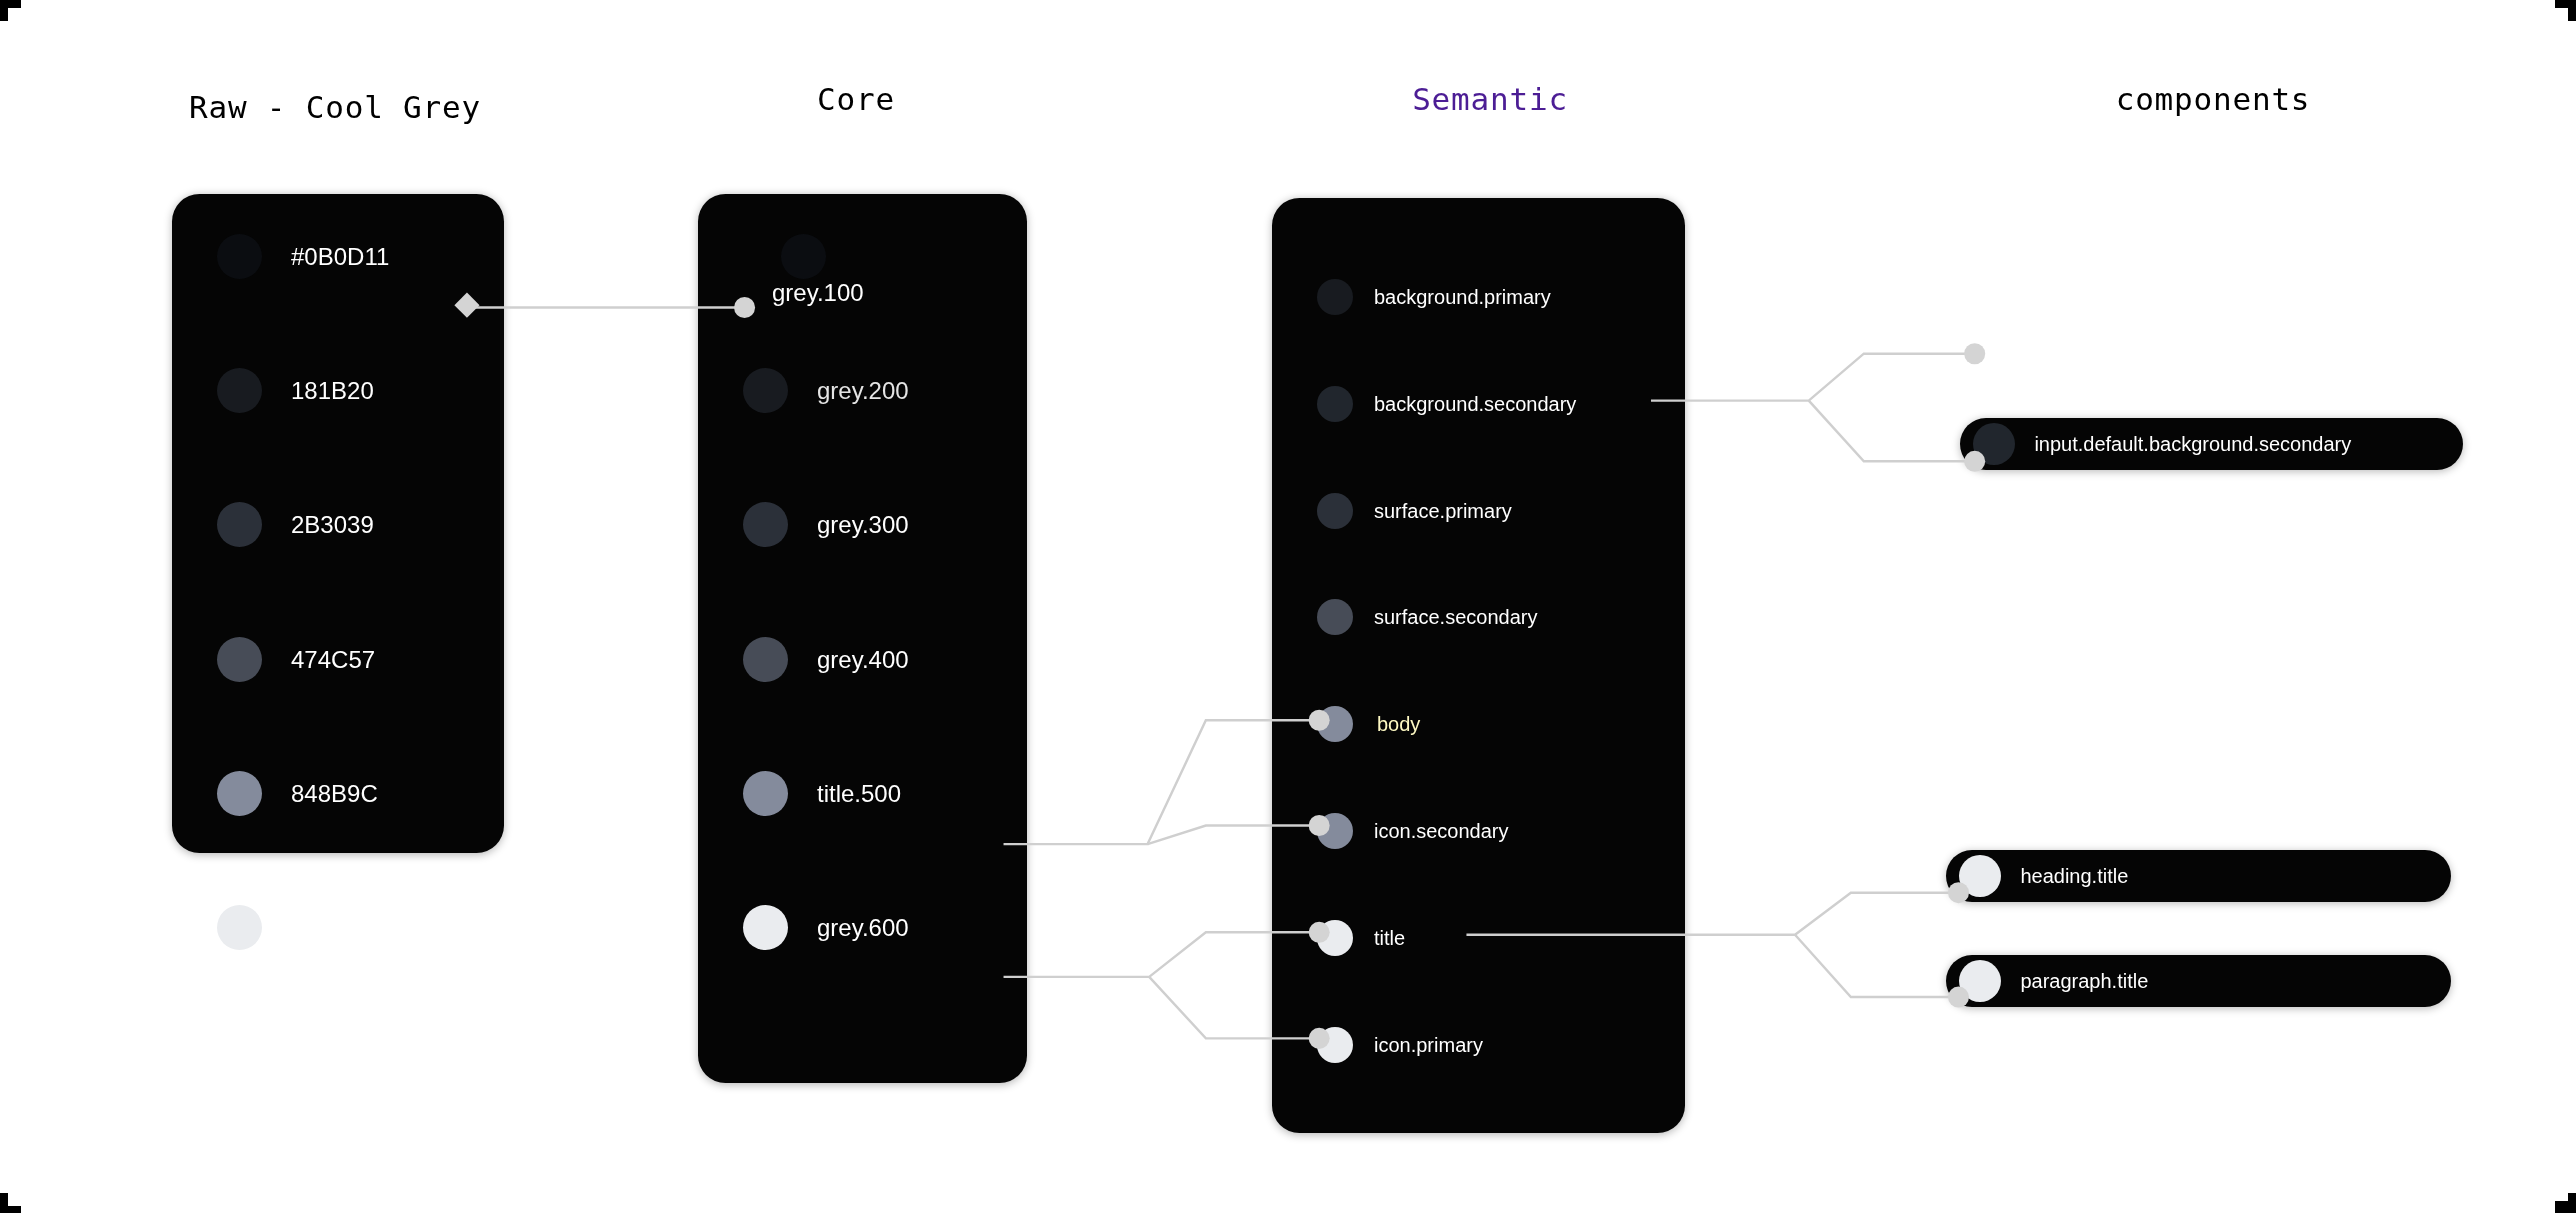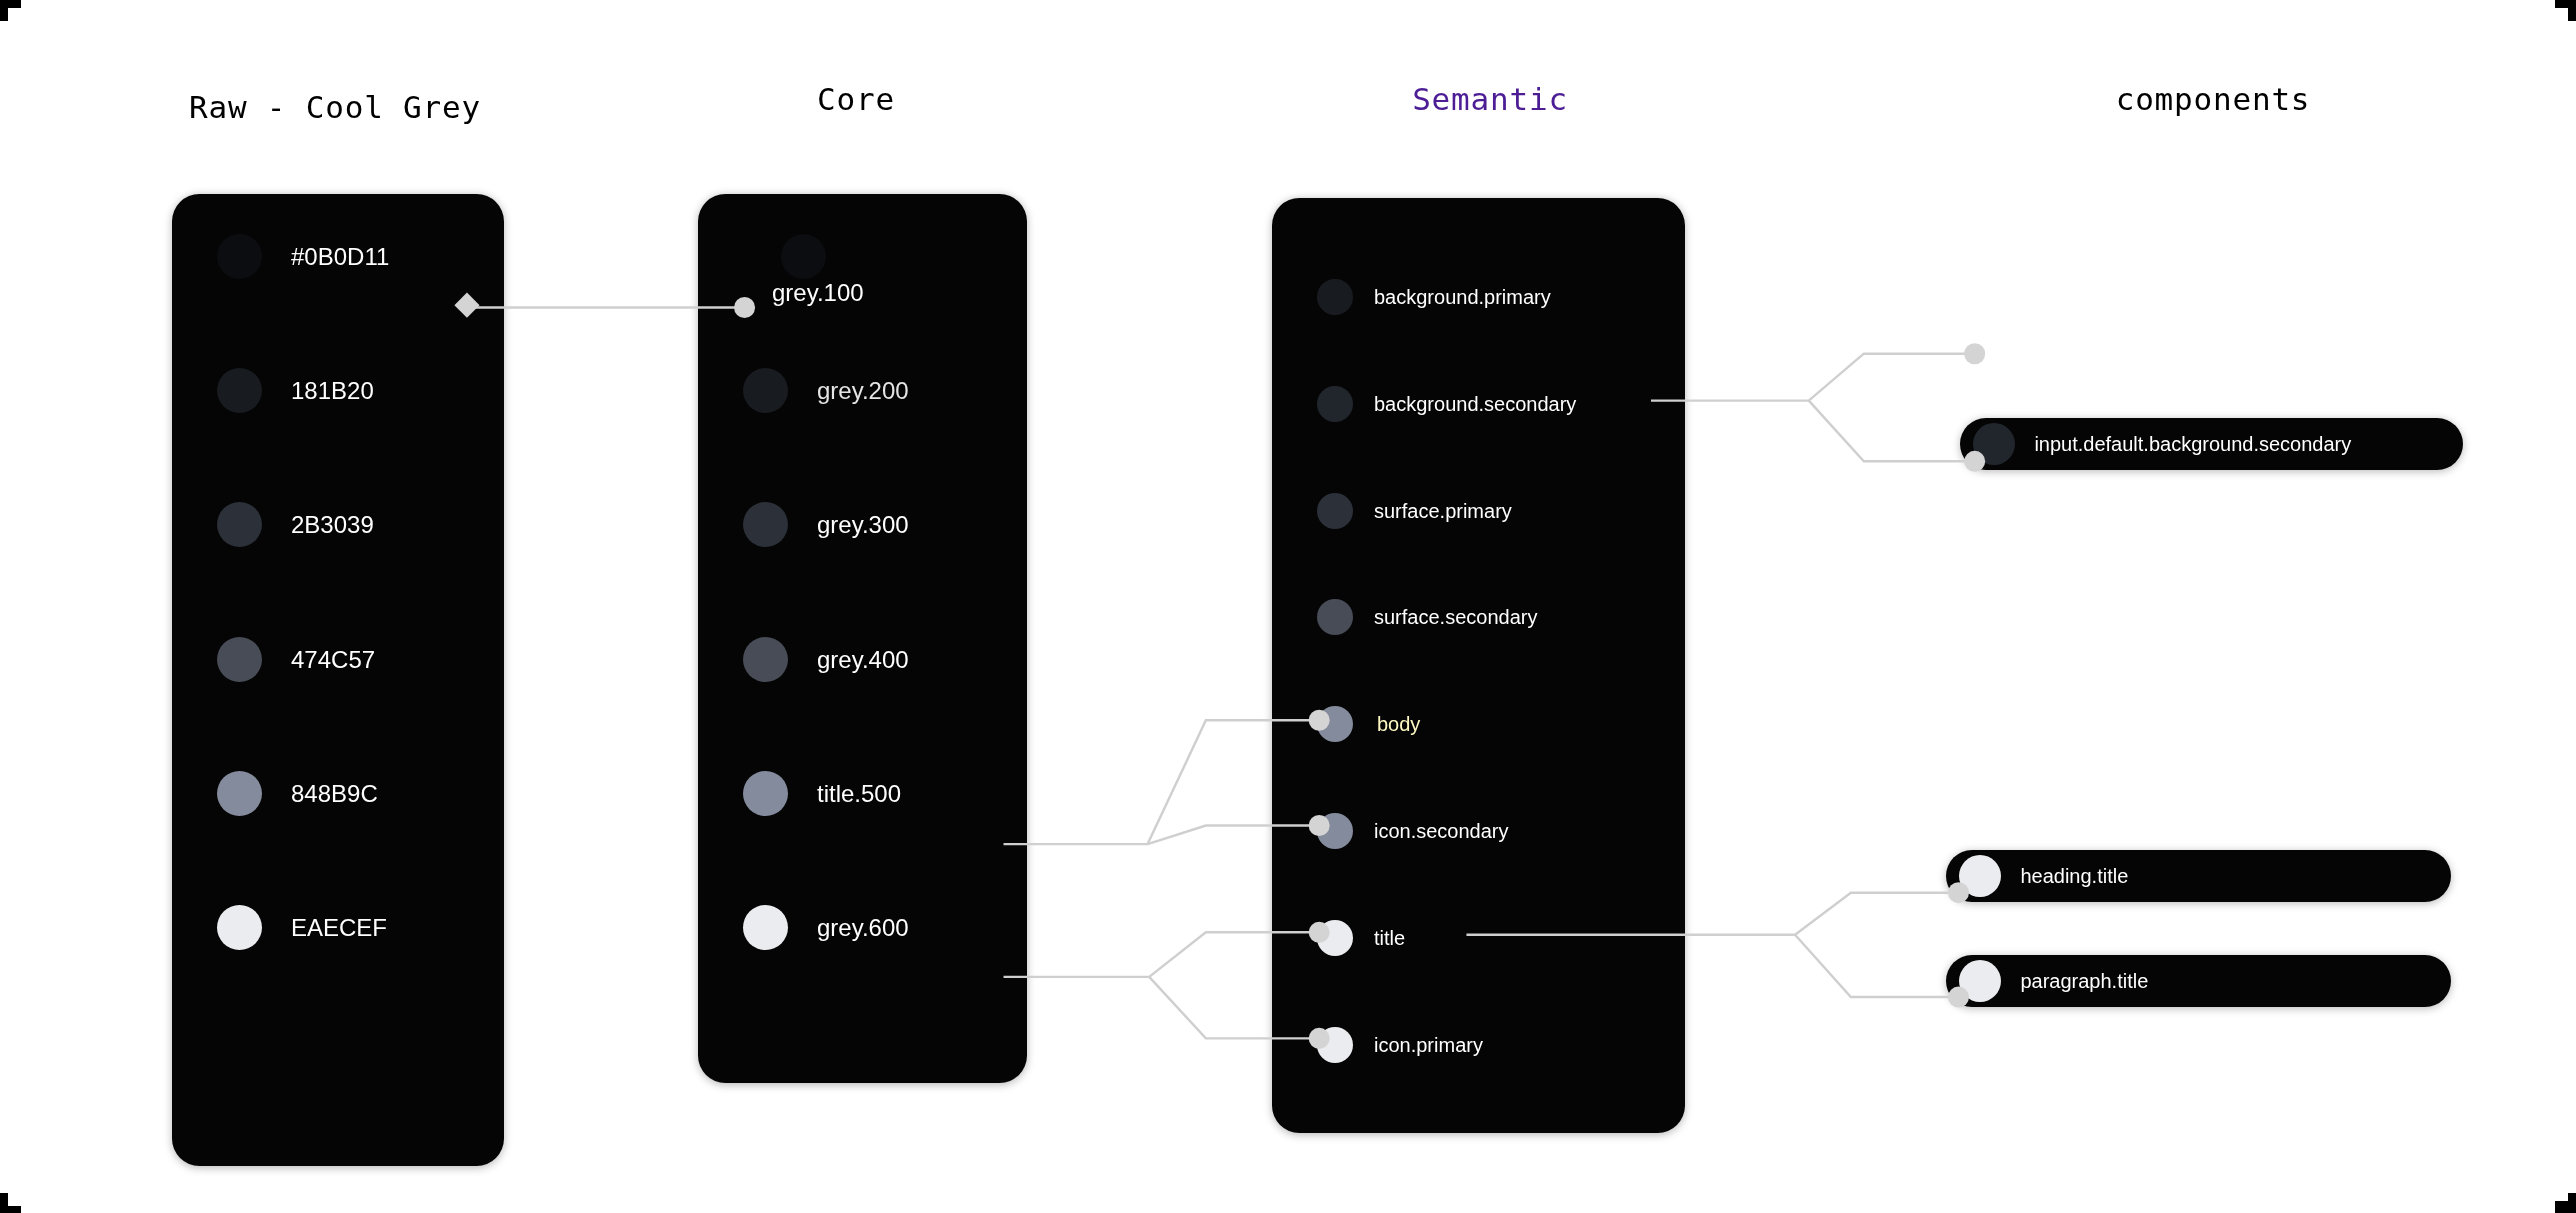--- a/index.html
+++ b/index.html
@@ -112,21 +112,21 @@
   <div class="corner tl" style="background: rgb(0, 0, 0);"></div>
   <div class="corner tr" style="background: rgb(0, 0, 0);"></div>
   <div class="corner bl" style="background: rgb(0, 0, 0);"></div>
   <div class="corner br" style="background: rgb(0, 0, 0);"></div>
 
   <div class="col-header" style="left: 335px; top: 89px; color: rgb(0, 0, 0);">Raw - Cool Grey</div>
   <div class="col-header" style="left: 856px; top: 81px; color: rgb(0, 0, 0);">Core</div>
   <div class="col-header" style="left: 1476px; top: 81px; color: #4c1d95; margin-left: 14px;">Semantic</div>
   <div class="col-header" style="left: 2213px; top: 81px; color: rgb(0, 0, 0);">components</div>
 
-  <div class="panel raw" id="panel-raw" style="left: 172px; top: 194px; width: 332px; height: 972px; background: rgb(5, 5, 5);">
+  <div class="panel raw" id="panel-raw" style="left: 172px; top: 194px; width: 332px; height: 659px; background: rgb(5, 5, 5);">
     <div class="token-row" style="left:45px; top:40px;  height:45px;">
       <span class="swatch" style="background: rgb(11, 13, 17);"></span>
       <span class="token-label" style="color: rgb(255, 255, 255);">#0B0D11</span>
     </div>
     <div class="token-row" style="left:45px; top:174px; height:45px;">
       <span class="swatch" style="background: rgb(24, 27, 32);"></span>
       <span class="token-label" style="color: rgb(255, 255, 255);">181B20</span>
     </div>
     <div class="token-row" style="left:45px; top:308px; height:45px;">
       <span class="swatch" style="background: rgb(43, 48, 57);"></span>

